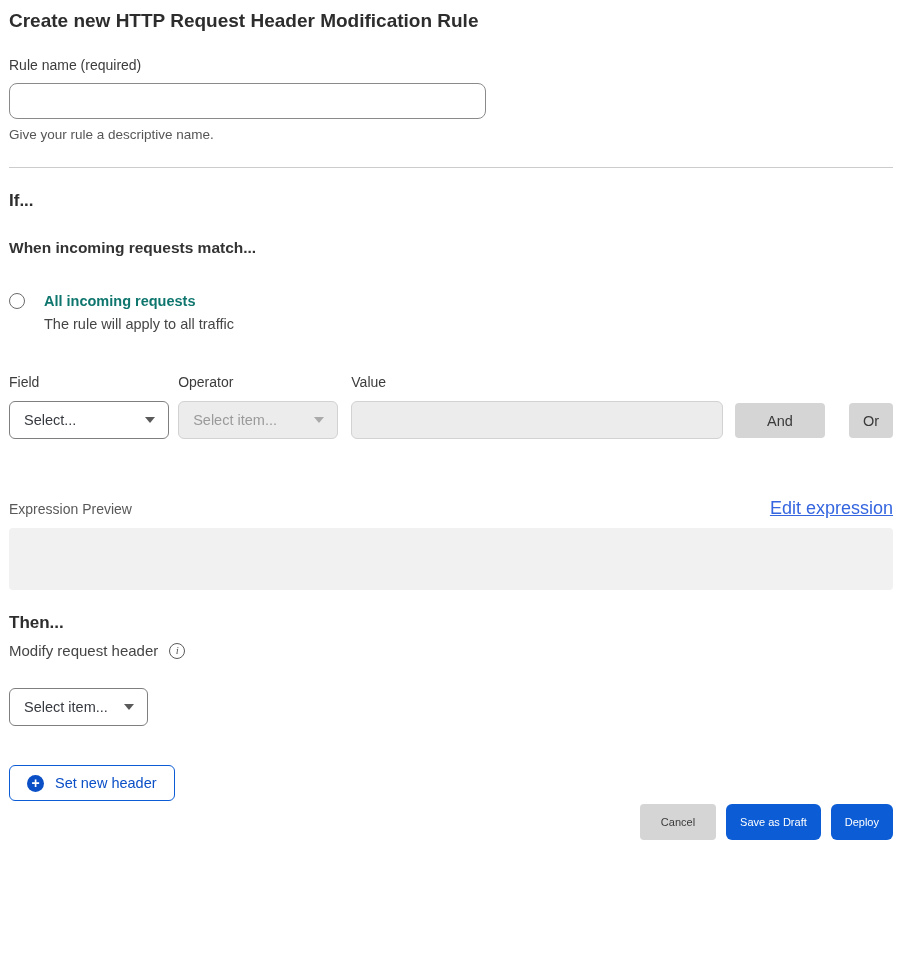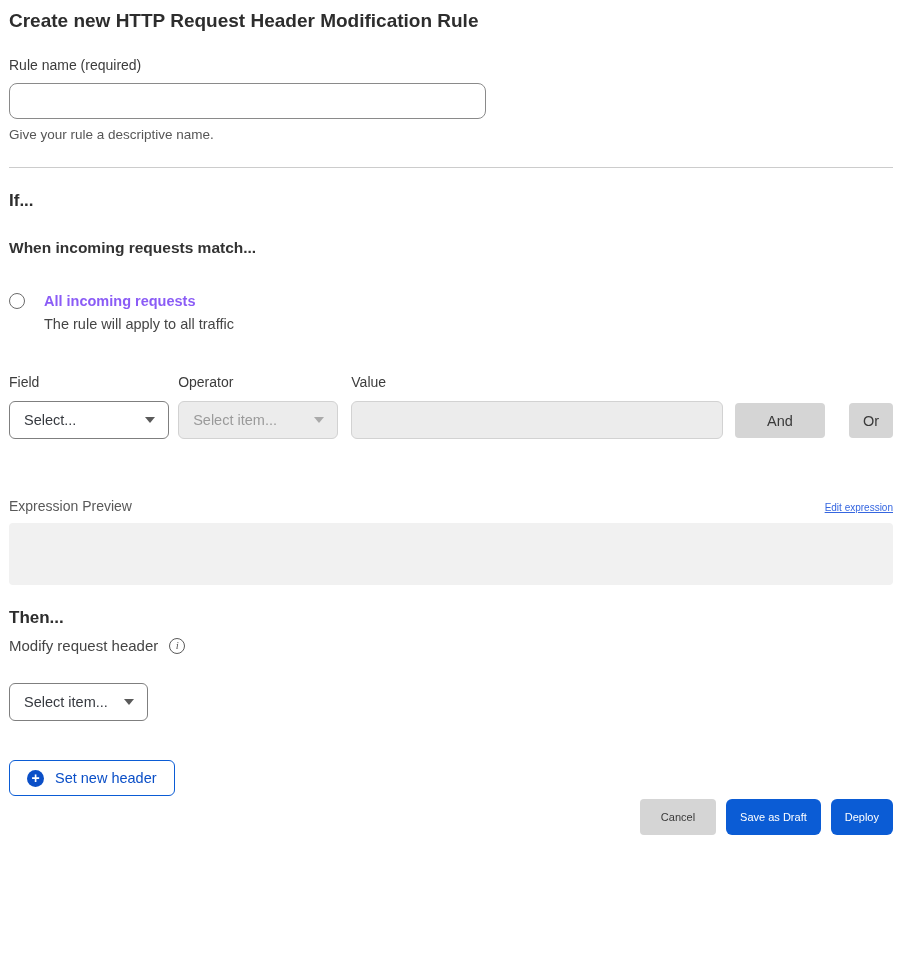--- a/index.html
+++ b/index.html
@@ -46,21 +46,21 @@
   .radio-row.first { margin-top: 35px; }
   .radio-row.second { margin-top: 42px; }
   .radio-outer {
     width: 16px; height: 16px; flex: none; margin-top: 1px;
     border: 1px solid #6b6b6b; border-radius: 50%; background: #fff;
     display: flex; align-items: center; justify-content: center;
   }
   .radio-outer.checked::after {
     content: ""; width: 8px; height: 8px; border-radius: 50%; background: #2e2e2e;
   }
-  .radio-label { font-size: 14.5px; line-height: 18px; font-weight: 600; color: #8b5cf6; }
+  .radio-label { font-size: 14.5px; line-height: 18px; font-weight: 600; color: #0f766e; }
   .radio-desc  { font-size: 14.5px; line-height: 18px; color: #454545; margin-top: 5px; }
 
   
   .builder-row { display: flex; align-items: flex-end; margin-top: 41px; }
   .builder-col .field-label { display: block; }
   .select-box {
     display: flex; align-items: center; justify-content: space-between;
     height: 38px; margin-top: 11px; padding: 0 13px 0 14px;
     border: 1px solid #7f7f7f; border-radius: 6px; background: #fff;
     font-size: 14.5px; color: #36393f; cursor: pointer;
@@ -88,21 +88,21 @@
     font-family: inherit; font-size: 14.5px; cursor: pointer;
   }
   .andor-btn.or { margin-left: 24px; padding: 0 14px; }
 
   
   .preview-header {
     display: flex; justify-content: space-between; align-items: baseline;
     margin-top: 59px;
   }
   .preview-label { font-size: 14px; color: #595959; }
-  .edit-link { font-size: 10px; color: #3566e0; text-decoration: underline; cursor: pointer; }
+  .edit-link { font-size: 18px; color: #3566e0; text-decoration: underline; cursor: pointer; }
   .preview-box {
     margin-top: 9px; height: 62px; width: 100%;
     background: #f1f1f1; border-radius: 4px;
     font-size: 13px; color: #333; padding: 10px 12px;
   }
 
   
   .modify-label-row { display: flex; align-items: center; margin-top: 9px; }
   .modify-label { font-size: 15px; color: #454545; }
   .info-icon {

